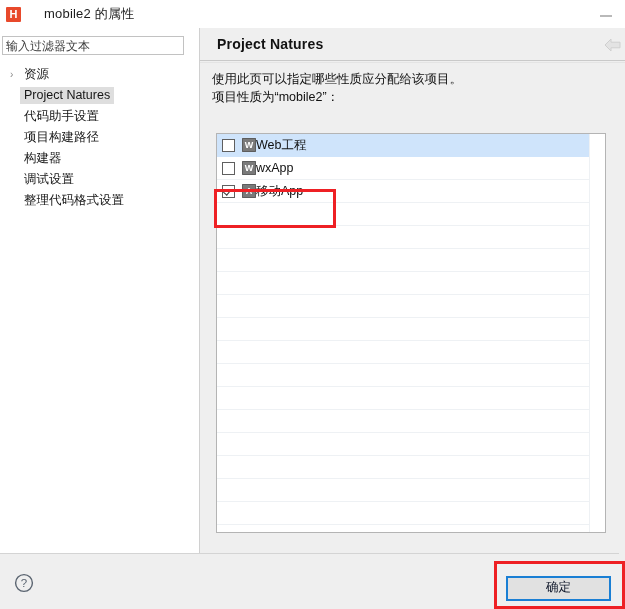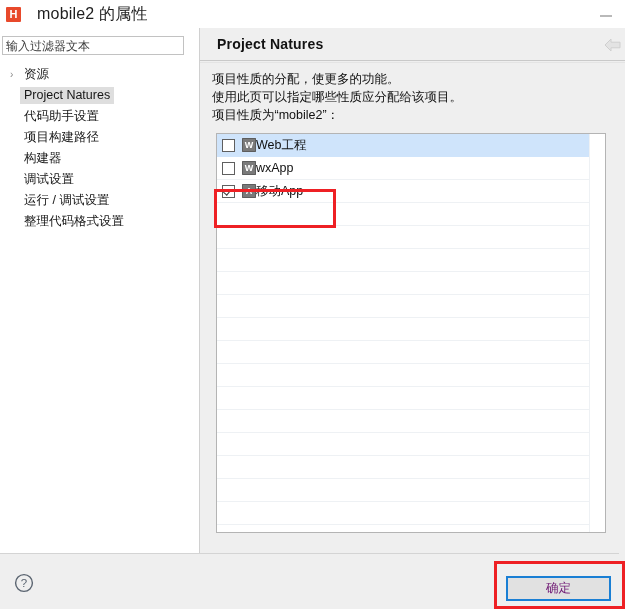--- a/index.html
+++ b/index.html
@@ -32,22 +32,22 @@
     background: #e8492b;
     border-radius: 1px;
     color: #ffffff;
     font-size: 11px;
     font-weight: bold;
     line-height: 15px;
     text-align: center;
     font-family: "Liberation Sans", sans-serif;
   }
   .title-text {
-    margin-left: 16px;
-    font-size: 16px;
+    margin-left: 23px;
+    font-size: 13px;
     color: #1d1d1d;
     letter-spacing: .2px;
   }
   .win-min {
     position: absolute;
     right: 10px; top: 9px;
     width: 18px; height: 12px;
     cursor: default;
   }
   .win-min i {
@@ -268,23 +268,23 @@
     left: 14px; top: 19px;
     width: 20px; height: 20px;
   }
   .ok-button {
     position: absolute;
     left: 506px; top: 576px;
     width: 105px; height: 25px;
     background: #e1e1e1;
     border: 2px solid #1a7fd4;
     box-sizing: border-box;
-    font-family: Liberation Sans, sans-serif;
+    font-family: Liberation Mono, monospace;
     font-size: 12.5px;
-    color: #701a75;
+    color: #0f172a;
     line-height: 21px;
     text-align: center;
     cursor: default;
   }
   .footer-right-edge {
     position: absolute;
     left: 619px; top: 553px;
     width: 6px; height: 56px;
     background: #efefef;
   }
@@ -324,23 +324,20 @@
       </div>
 
       <div class="tree-row child">
         <span class="tlabel">构建器</span>
       </div>
 
       <div class="tree-row child">
         <span class="tlabel">调试设置</span>
       </div>
 
-      <div class="tree-row child">
-        <span class="tlabel">运行 / 调试设置</span>
-      </div>
 
       <div class="tree-row child">
         <span class="tlabel">整理代码格式设置</span>
       </div>
 
     </div>
   </div>
 
   <div class="vsplit"></div>
 
@@ -350,21 +347,20 @@
       <div class="back-arrow">
         <svg width="20" height="18" viewBox="0 0 20 18" xmlns="http://www.w3.org/2000/svg">
           <polygon points="2,9 8,3 8,6.2 17,6.2 17,11.8 8,11.8 8,15" fill="#e3e3e3" stroke="#cfcfcf" stroke-width="1"></polygon>
         </svg>
       </div>
     </div>
     <div class="head-rule"></div>
     <div class="head-rule2"></div>
 
     <div class="desc">
-      <div>项目性质的分配，使更多的功能。</div>
       <div>使用此页可以指定哪些性质应分配给该项目。</div>
       <div>项目性质为“mobile2”：</div>
     </div>
 
     <div class="listbox">
       <div class="list-rows">
 
         <div class="lrow sel">
           <span class="cbx"></span>
           <span class="nicon">W</span>

